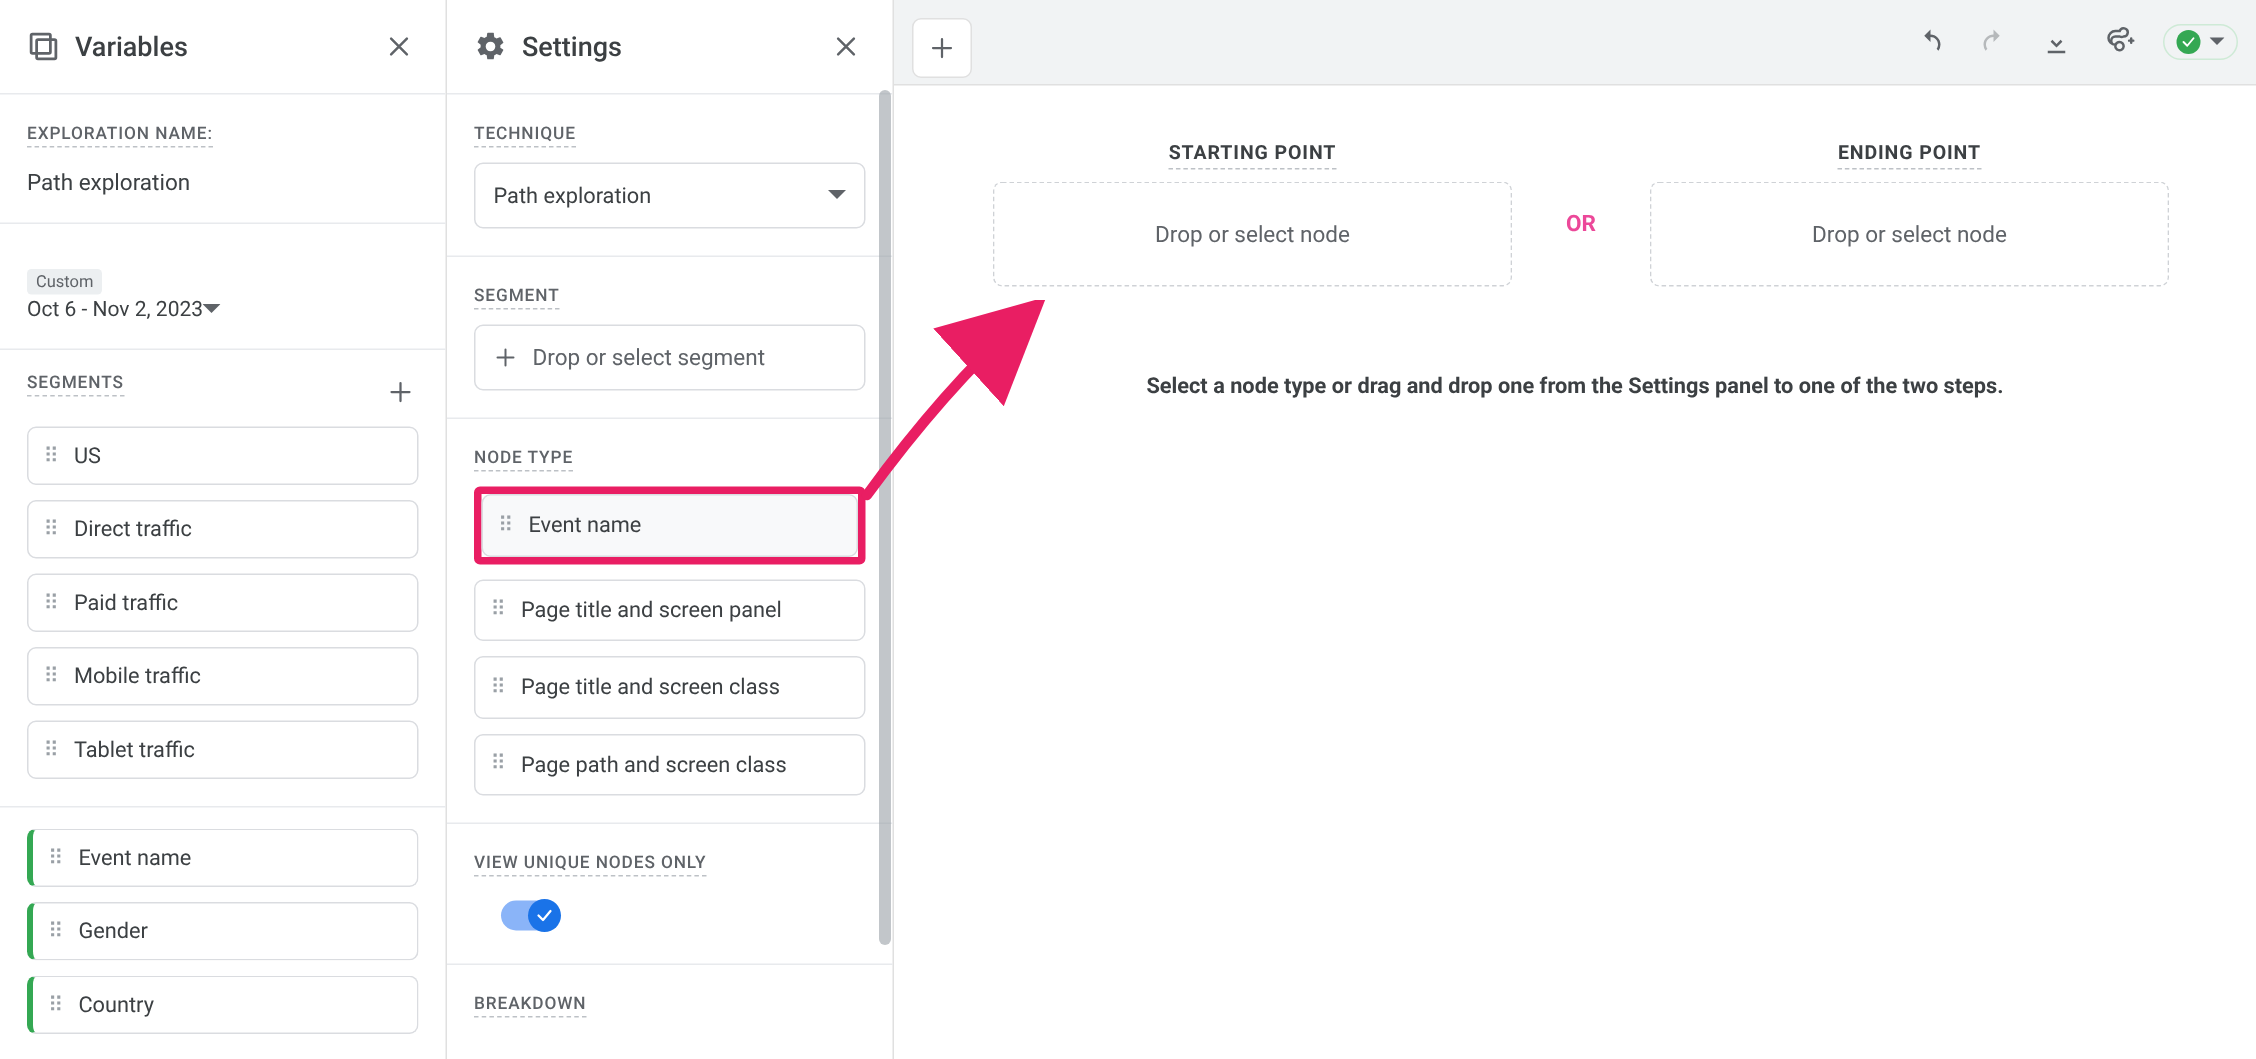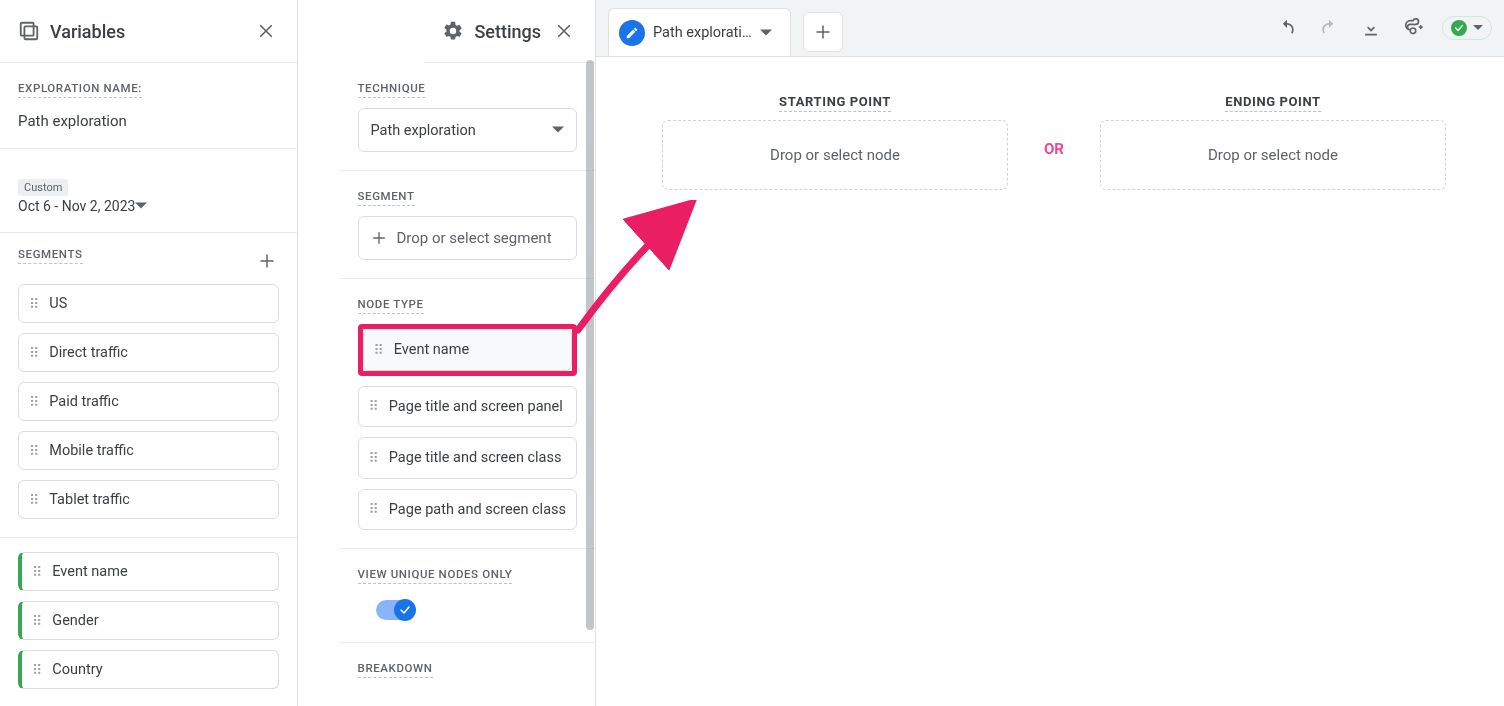--- a/index.html
+++ b/index.html
@@ -2,21 +2,21 @@
 <html><head>
 <meta charset="utf-8">
 <style>
   * { box-sizing: border-box; margin: 0; padding: 0; }
   html, body { width: 1504px; height: 706px; font-family: "Google Sans", Roboto, Arial, sans-serif; color: #3c4043; background:#fff; overflow:hidden; }
   .app { display:flex; width:100%; height:100%; }
 
   
   .panel { border-right:1px solid #e0e0e0; height:100%; overflow:hidden; display:flex; flex-direction:column; }
   .variables { width:298px; }
-  .settings  { width:298px; position:relative;align-items:flex-end; }
+  .settings  { width:298px; position:relative; }
   .canvas    { flex:1; background:#f1f3f4; position:relative; }
 
   
   .panel-header { display:flex; align-items:center; padding:18px 18px 18px 18px; border-bottom:1px solid #e8eaed; gap:10px; }
   .panel-header .title { font-size:18px; font-weight:500; color:#3c4043; flex:1; }
   .panel-header .close { width:26px; height:26px; display:flex; align-items:center; justify-content:center; cursor:pointer; }
 
   
   .section { padding:14px 18px 18px 18px; border-bottom:1px solid #e8eaed; }
   .section:last-child { border-bottom:none; }
@@ -251,33 +251,20 @@
       <div class="section" style="border-bottom:none; padding-bottom:30px;">
         <div class="section-label">BREAKDOWN</div>
       </div>
     </div>
 
     <div class="settings-scrollbar"></div>
   </div>
 
   <div class="canvas">
     <div class="tabbar">
-      <div class="tab">
-        <span class="pencil">
-          <svg width="14" height="14" viewBox="0 0 24 24">
-              <path d="M3 17.25V21h3.75L17.81 9.94l-3.75-3.75L3 17.25zM20.71 7.04a1 1 0 0 0 0-1.41l-2.34-2.34a1 1 0 0 0-1.41 0l-1.83 1.83 3.75 3.75 1.83-1.83z"></path>
-            </svg>
-        </span>
-        <span class="tabtitle">Path explorati…</span>
-        <span class="arrow">
-            <svg width="12" height="12" viewBox="0 0 10 6">
-              <path d="M0 0 L5 5 L10 0 Z" fill="#5f6368"></path>
-            </svg>
-          </span>
-      </div>
       <div class="tab-add">
         <svg width="18" height="18" viewBox="0 0 24 24">
             <path d="M12 4 V20 M4 12 H20" stroke="#5f6368" stroke-width="2" stroke-linecap="round"></path>
           </svg>
       </div>
 
       <div class="toolbar">
         <span class="icnbtn">
             <svg width="20" height="20" viewBox="0 0 24 24" fill="#5f6368">
               <path d="M12 5V2L7 7l5 5V8c3.31 0 6 2.69 6 6 0 1.3-.42 2.5-1.12 3.47l1.46 1.46A7.96 7.96 0 0 0 20 14c0-4.42-3.58-8-8-8z"></path>
@@ -320,20 +307,21 @@
           </div>
         </div>
         <div class="or-sep">OR</div>
         <div class="node-box-wrap">
           <div class="label-center"><span class="node-label">ENDING POINT</span></div>
           <div class="node-box">
             <span>Drop or select node</span>
           </div>
         </div>
       </div>
+      <div class="help-text">Select a node type or drag and drop one from the Settings panel to one of the two steps.</div>
     </div>
   </div>
 
   <div class="arrow-annot">
     <svg width="130" height="140" viewBox="0 0 130 140">
       <defs>
         <marker id="ah" markerWidth="10" markerHeight="10" refX="7" refY="5" orient="auto">
           <path d="M0 0 L10 5 L0 10 Z" fill="#e91e63"></path>
         </marker>
       </defs>

